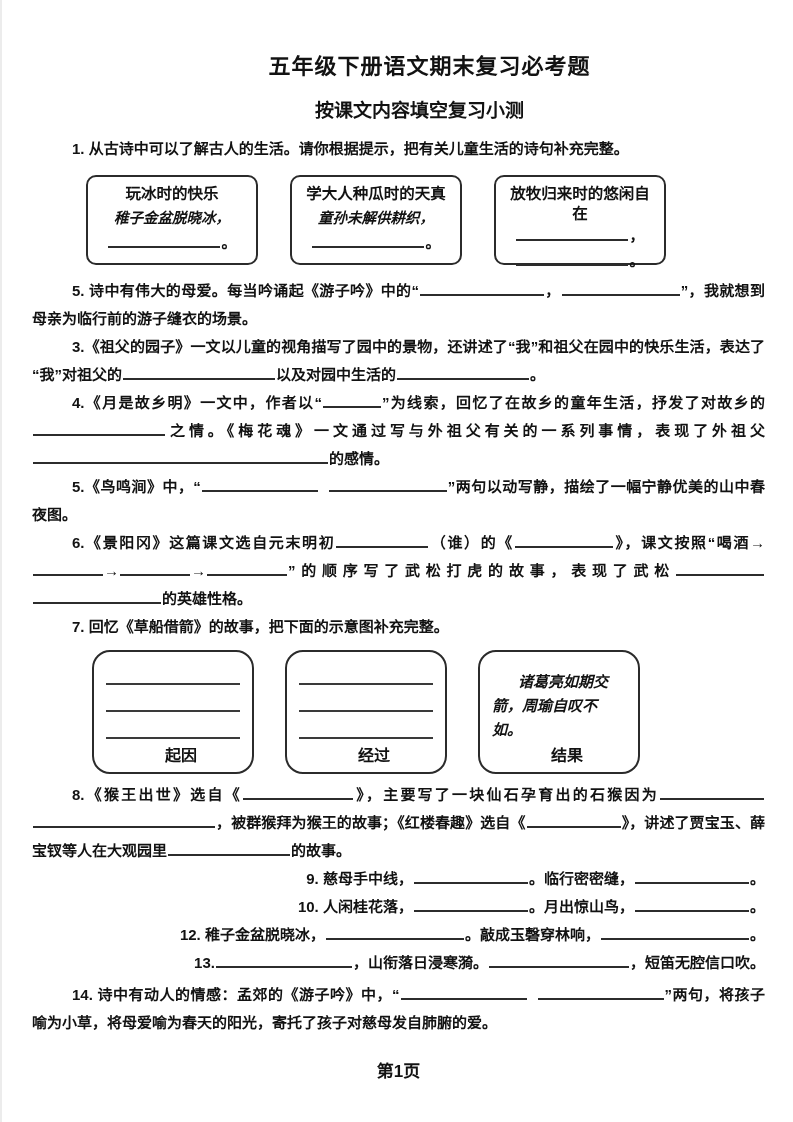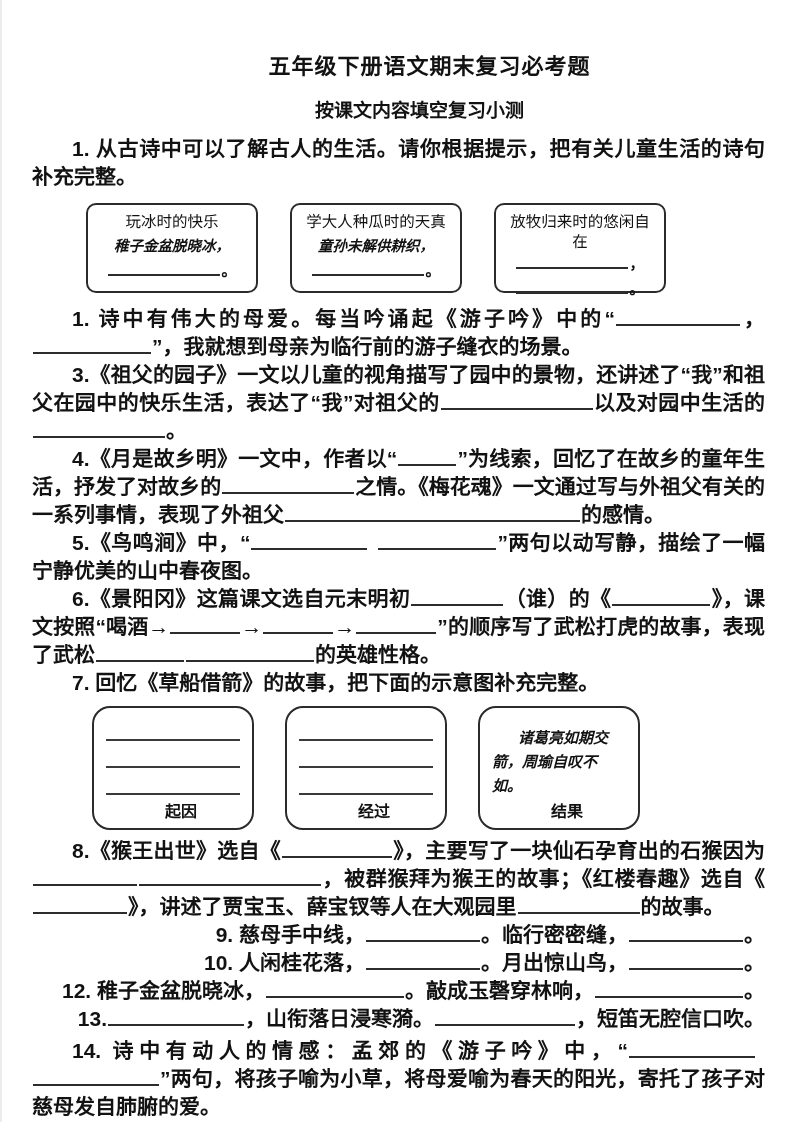--- a/index.html
+++ b/index.html
@@ -3,32 +3,32 @@
 <meta charset="utf-8">
 <style>
   html,body{margin:0;padding:0;background:#ffffff;}
   .page{
     position:relative;width:793px;height:1122px;margin:0 auto;background:#fff;
     font-family:"Liberation Sans",sans-serif;color:#121212;overflow:hidden;
     box-sizing:border-box;padding:44px 28px 0 30px;border-left:2px solid #ececec;
   }
   .title{font-size:22px;font-weight:900;text-align:center;margin:4px 0 0 62px;letter-spacing:1px;}
   .subtitle{font-size:19px;font-weight:700;text-align:center;margin:15px 0 0 42px;}
-  .q{font-size:21px;font-weight:700;line-height:28px;margin:0;text-align:justify;}
+  .q{font-size:15px;font-weight:700;line-height:28px;margin:0;text-align:justify;}
   .ind{text-indent:40px;}
   .ind-sm{text-indent:12px;}
   .ind-xs{text-indent:2px;}
   .oneline{text-align:right;}
   .blank{display:inline-block;height:13px;border-bottom:2px solid #2c2c2c;margin:0 1px;vertical-align:baseline;}
   .gap{display:inline-block;width:9px;}
   
   .cards{display:flex;gap:32px;margin:12px 0 6px 54px;}
   .card{width:172px;height:90px;border:2px solid #2b2b2b;border-radius:10px;box-sizing:border-box;
         padding:7px 10px 5px;text-align:center;}
-  .card-title{font-size:15.5px;font-weight:400;line-height:20px;}
+  .card-title{font-size:15.5px;font-weight:700;line-height:20px;}
   .card-given{font-family:"Liberation Serif",serif;font-style:italic;font-size:14.5px;font-weight:700;
         line-height:20px;margin-top:4px;}
   .card-blankrow{margin-top:5px;line-height:20px;font-size:15px;font-weight:700;}
   .card-blankrow .blank{width:112px;}
   .card .tight{margin-top:2px;}
   
   .cards7{display:flex;gap:31px;margin:9px 0 7px 60px;}
   .card7{width:162px;height:124px;border:2px solid #2b2b2b;border-radius:18px;box-sizing:border-box;
         position:relative;padding:6px 12px;}
   .rule{height:25px;border-bottom:2px solid #3a3a3a;}
@@ -58,21 +58,21 @@
       <div class="card-given">童孙未解供耕织，</div>
       <div class="card-blankrow"><span class="blank"></span><span>。</span></div>
     </div>
     <div class="card">
       <div class="card-title">放牧归来时的悠闲自在</div>
       <div class="card-blankrow tight"><span class="blank"></span><span>，</span></div>
       <div class="card-blankrow"><span class="blank"></span><span>。</span></div>
     </div>
   </div>
 
-  <p class="q ind" style="margin-top:12px;"><span>1. 诗中有伟大的母爱。每当吟诵起《游子吟》中的“</span><span class="blank" style="width:124px"></span><span>，</span><span class="blank" style="width:118px"></span><span>”，</span><span>我就想到母亲为临行前的游子缝衣的场景。</span></p>
+  <p class="q ind" style="margin-top:12px;"><span>5. 诗中有伟大的母爱。每当吟诵起《游子吟》中的“</span><span class="blank" style="width:124px"></span><span>，</span><span class="blank" style="width:118px"></span><span>”，</span><span>我就想到母亲为临行前的游子缝衣的场景。</span></p>
 
   <p class="q ind"><span>3.《祖父的园子》一文以儿童的视角描写了园中的景物，还讲述了“我”和祖父在园中的快乐生活，表达了“我”对祖父的</span><span class="blank" style="width:152px"></span><span>以及对园中生活的</span><span class="blank" style="width:132px"></span><span>。</span></p>
 
   <p class="q ind"><span>4.《月是故乡明》一文中，作者以“</span><span class="blank" style="width:58px"></span><span>”为线索，回忆了在故乡的童年生活，抒发了对故乡的</span><span class="blank" style="width:132px"></span><span>之情。《梅花魂》一文通过写与外祖父有关的一系列事情，表现了外祖父</span><span class="blank" style="width:295px"></span><span>的感情。</span></p>
 
   <p class="q ind"><span>5.《鸟鸣涧》中，“</span><span class="blank" style="width:116px"></span><span class="gap"></span><span class="blank" style="width:118px"></span><span>”两句以动写静，描绘了一幅宁静优美的山中春夜图。</span></p>
 
   <p class="q ind"><span>6.《景阳冈》这篇课文选自元末明初</span><span class="blank" style="width:92px"></span><span>（谁）的《</span><span class="blank" style="width:98px"></span><span>》，课文按照“喝酒</span><span>→</span><span class="blank" style="width:70px"></span><span>→</span><span class="blank" style="width:70px"></span><span>→</span><span class="blank" style="width:80px"></span><span>”的顺序写了武松打虎的故事，表现了武松</span><span class="blank" style="width:88px"></span><span class="blank" style="width:128px"></span><span>的英雄性格。</span></p>
 
   <p class="q ind"><span>7. 回忆《草船借箭》的故事，把下面的示意图补充完整。</span></p>

